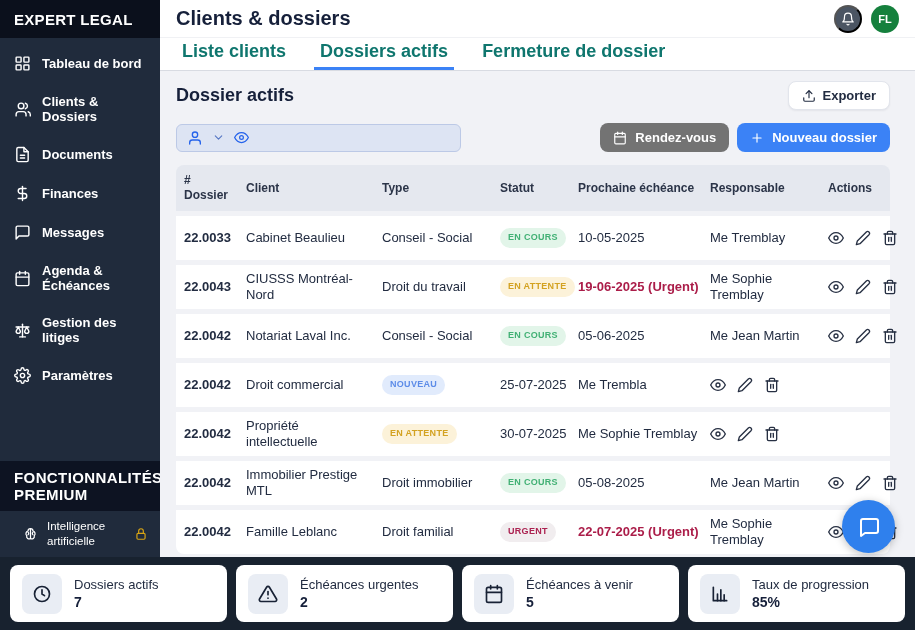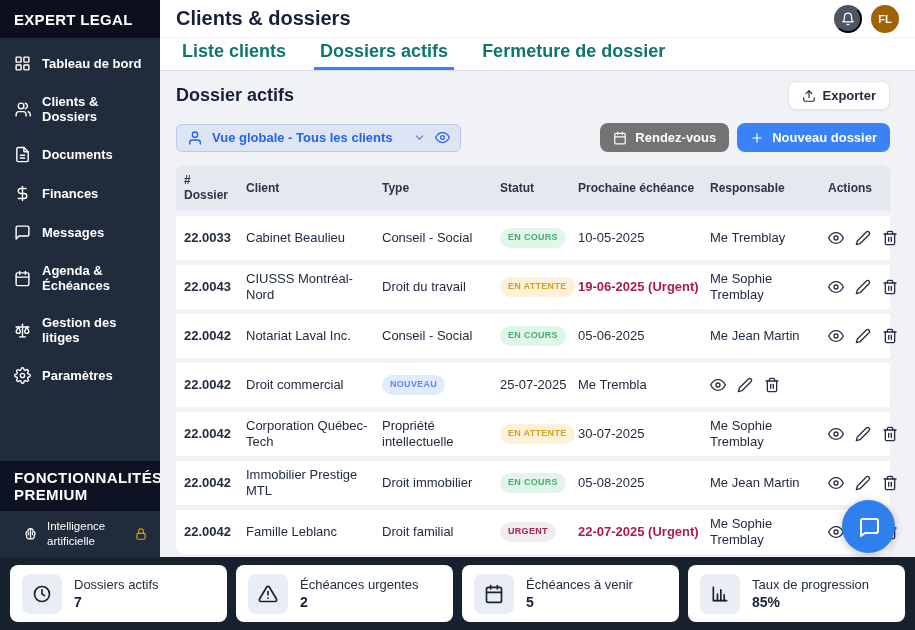--- a/index.html
+++ b/index.html
@@ -53,21 +53,21 @@
     display: flex; align-items: center; padding: 0 16px;
     border-bottom: 1px solid #f0f1f4;
   }
   .page-title { font-size: 20px; font-weight: 800; color: #16203a; flex: 1; }
   .bell-btn {
     width: 28px; height: 28px; border-radius: 50%; background: #4b5563; color: #fff;
     display: flex; align-items: center; justify-content: center; margin-right: 9px; cursor: pointer;
   }
   .bell-btn .icon { width: 14px; height: 14px; }
   .avatar {
-    width: 28px; height: 28px; border-radius: 50%; background: #a16207; color: #fff;
+    width: 28px; height: 28px; border-radius: 50%; background: #15803d; color: #fff;
     font-size: 11px; font-weight: 700; display: flex; align-items: center; justify-content: center;
     cursor: pointer;
   }
   .tabs {
     background: #fff; border-bottom: 1px solid #d8dbe2;
     display: flex; gap: 22px; padding: 0 16px; flex: 0 0 25px;
   }
   .tab {
     font-size: 18px; font-weight: 700; color: #0f766e;
     padding: 3px 6px 5px; border-bottom: 3px solid transparent; cursor: pointer;
@@ -321,21 +321,20 @@
     </div>
 
     <div class="filter-row">
       <div class="filter-pill">
         <span class="icon">
             <svg viewBox="0 0 24 24" fill="none" stroke="currentColor" stroke-width="2" stroke-linecap="round" stroke-linejoin="round">
               <path d="M20 21v-2a4 4 0 0 0-4-4H8a4 4 0 0 0-4 4v2"></path>
               <circle cx="12" cy="7" r="4"></circle>
             </svg>
           </span>
-        <span class="flabel">Vue globale - Tous les clients</span>
         <span class="chev">
             <svg viewBox="0 0 24 24" fill="none" stroke="currentColor" stroke-width="2" stroke-linecap="round" stroke-linejoin="round">
               <polyline points="6 9 12 15 18 9"></polyline>
             </svg>
           </span>
         <span class="feye">
             <svg viewBox="0 0 24 24" fill="none" stroke="currentColor" stroke-width="2" stroke-linecap="round" stroke-linejoin="round">
               <path d="M1 12s4-8 11-8 11 8 11 8-4 8-11 8-11-8-11-8z"></path>
               <circle cx="12" cy="12" r="3"></circle>
             </svg>
@@ -494,21 +493,20 @@
                   <polyline points="3 6 5 6 21 6"></polyline>
                   <path d="M19 6v14a2 2 0 0 1-2 2H7a2 2 0 0 1-2-2V6m3 0V4a2 2 0 0 1 2-2h4a2 2 0 0 1 2 2v2"></path>
                   <line x1="10" y1="11" x2="10" y2="17"></line>
                   <line x1="14" y1="11" x2="14" y2="17"></line>
                 </svg>
               </span>
             </div>
           </div>
           <div class="row">
             <div class="cell c-dossier">22.0042</div>
-            <div class="cell">Corporation Québec-Tech</div>
             <div class="cell">Propriété intellectuelle</div>
             <div class="cell">
               <span class="badge b-attente">EN ATTENTE</span>
             </div>
             <div class="cell c-echeance">30-07-2025</div>
             <div class="cell">Me Sophie Tremblay</div>
             <div class="cell actions">
               <span class="action-btn">
                 <svg viewBox="0 0 24 24" fill="none" stroke="currentColor" stroke-width="2" stroke-linecap="round" stroke-linejoin="round">
                   <path d="M1 12s4-8 11-8 11 8 11 8-4 8-11 8-11-8-11-8z"></path>

